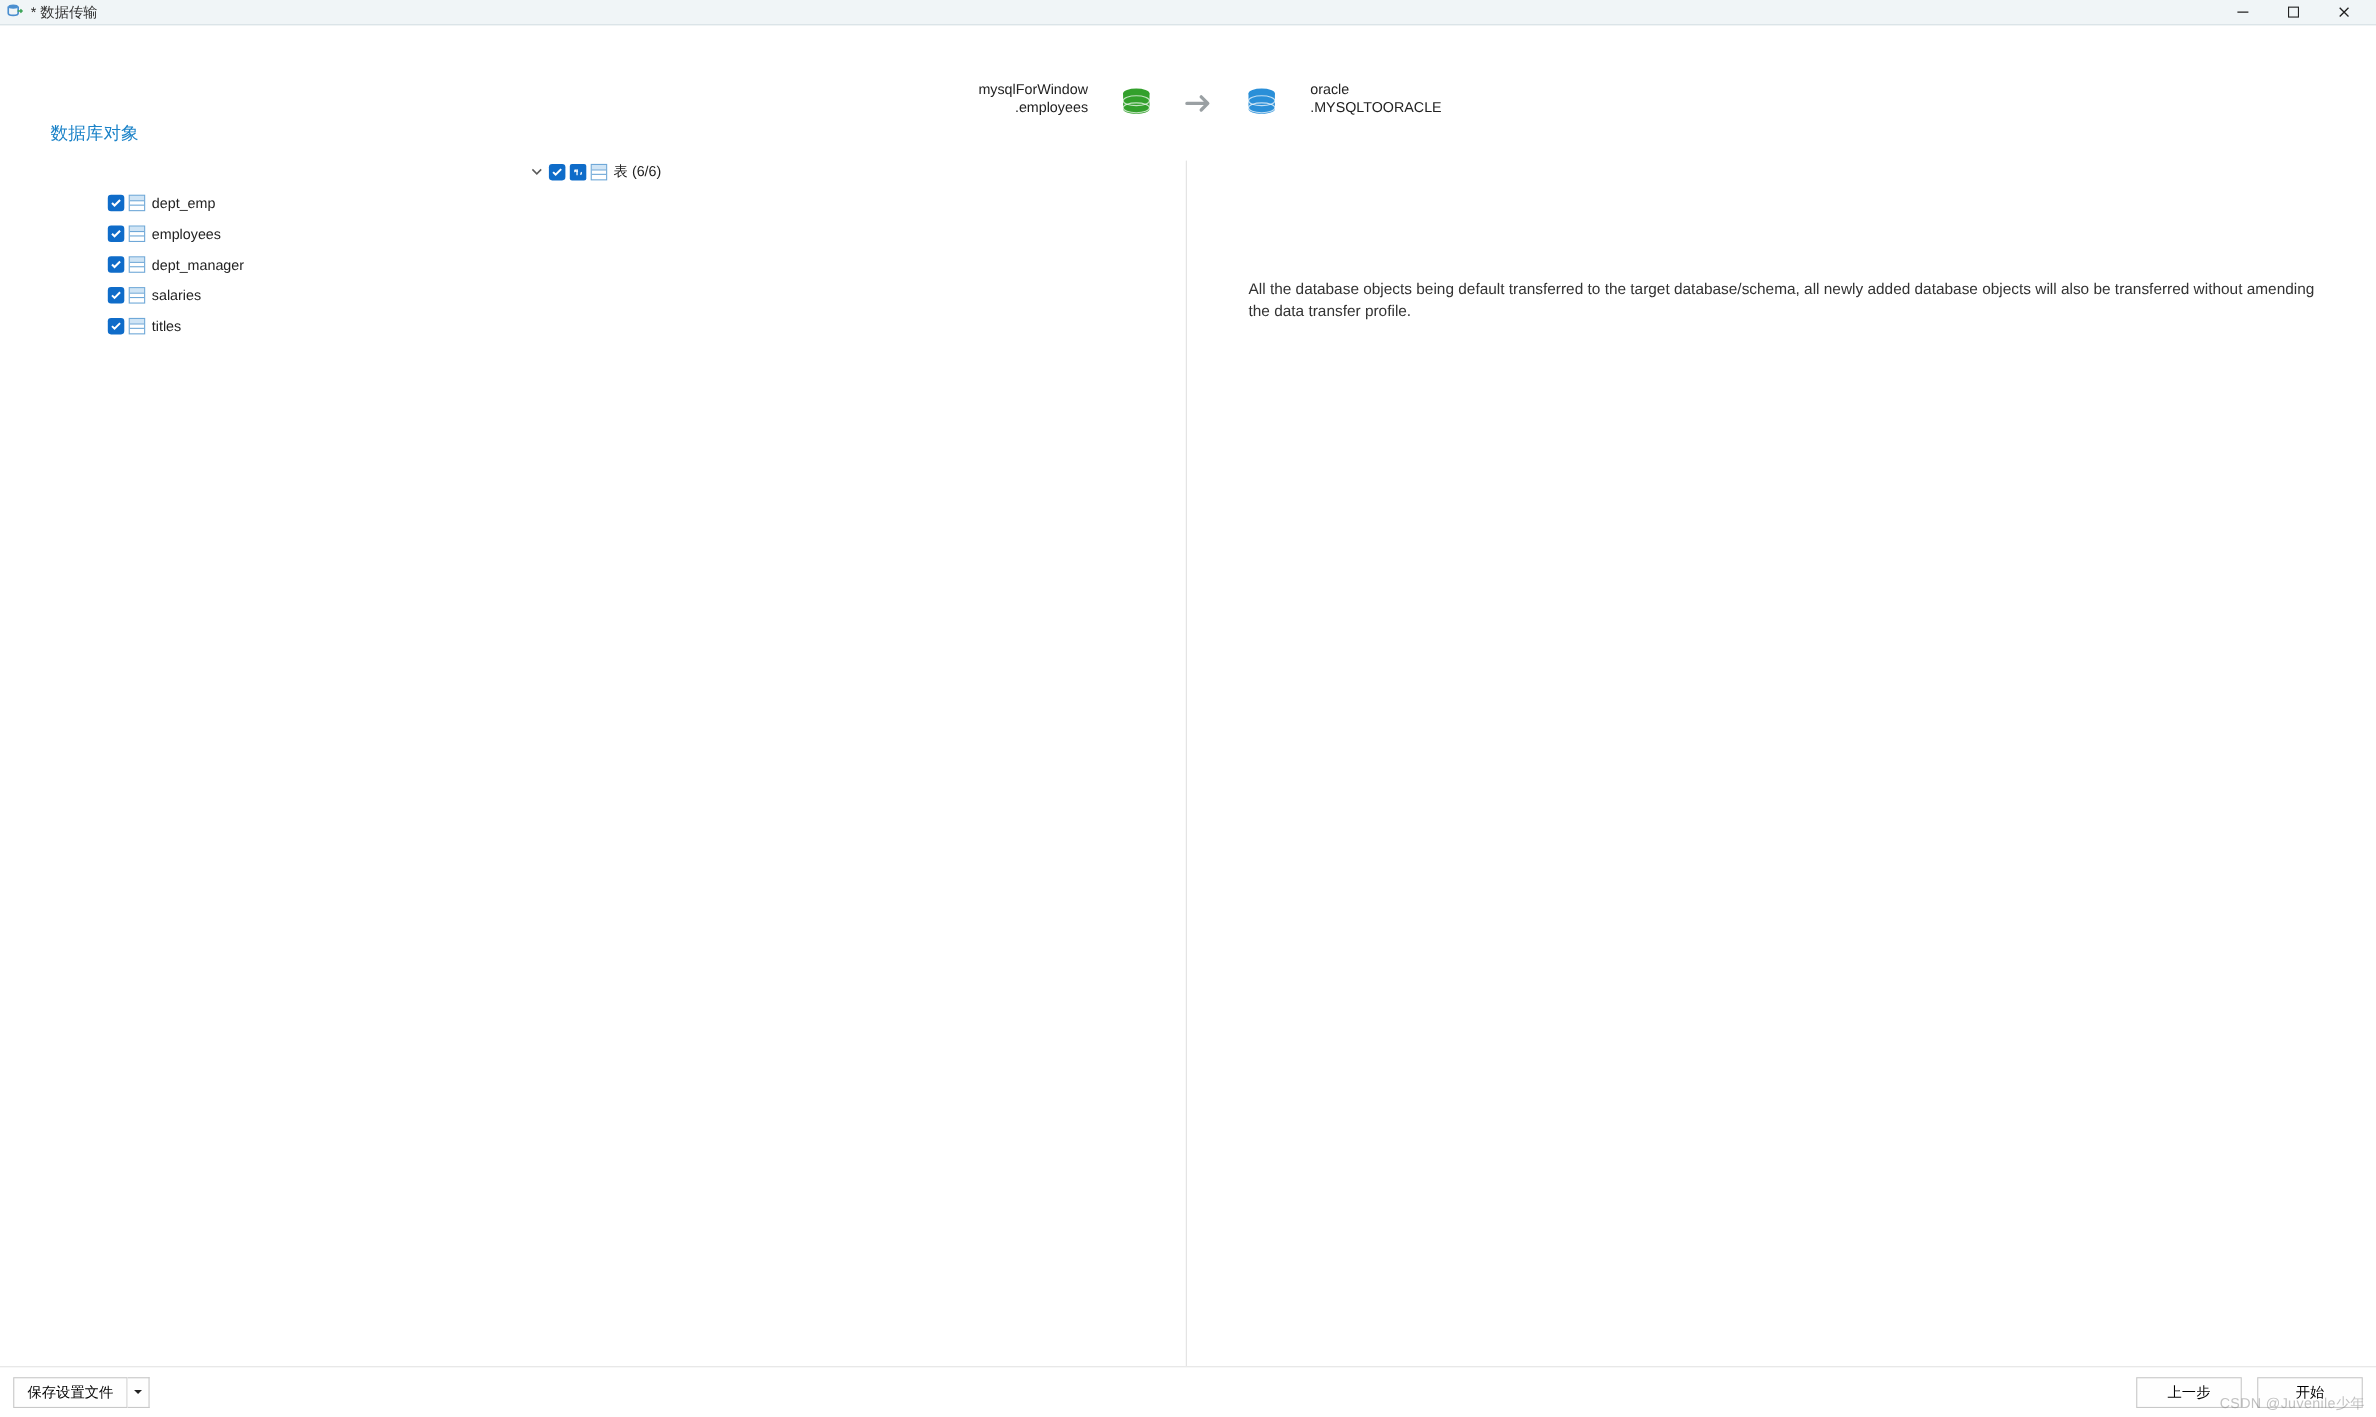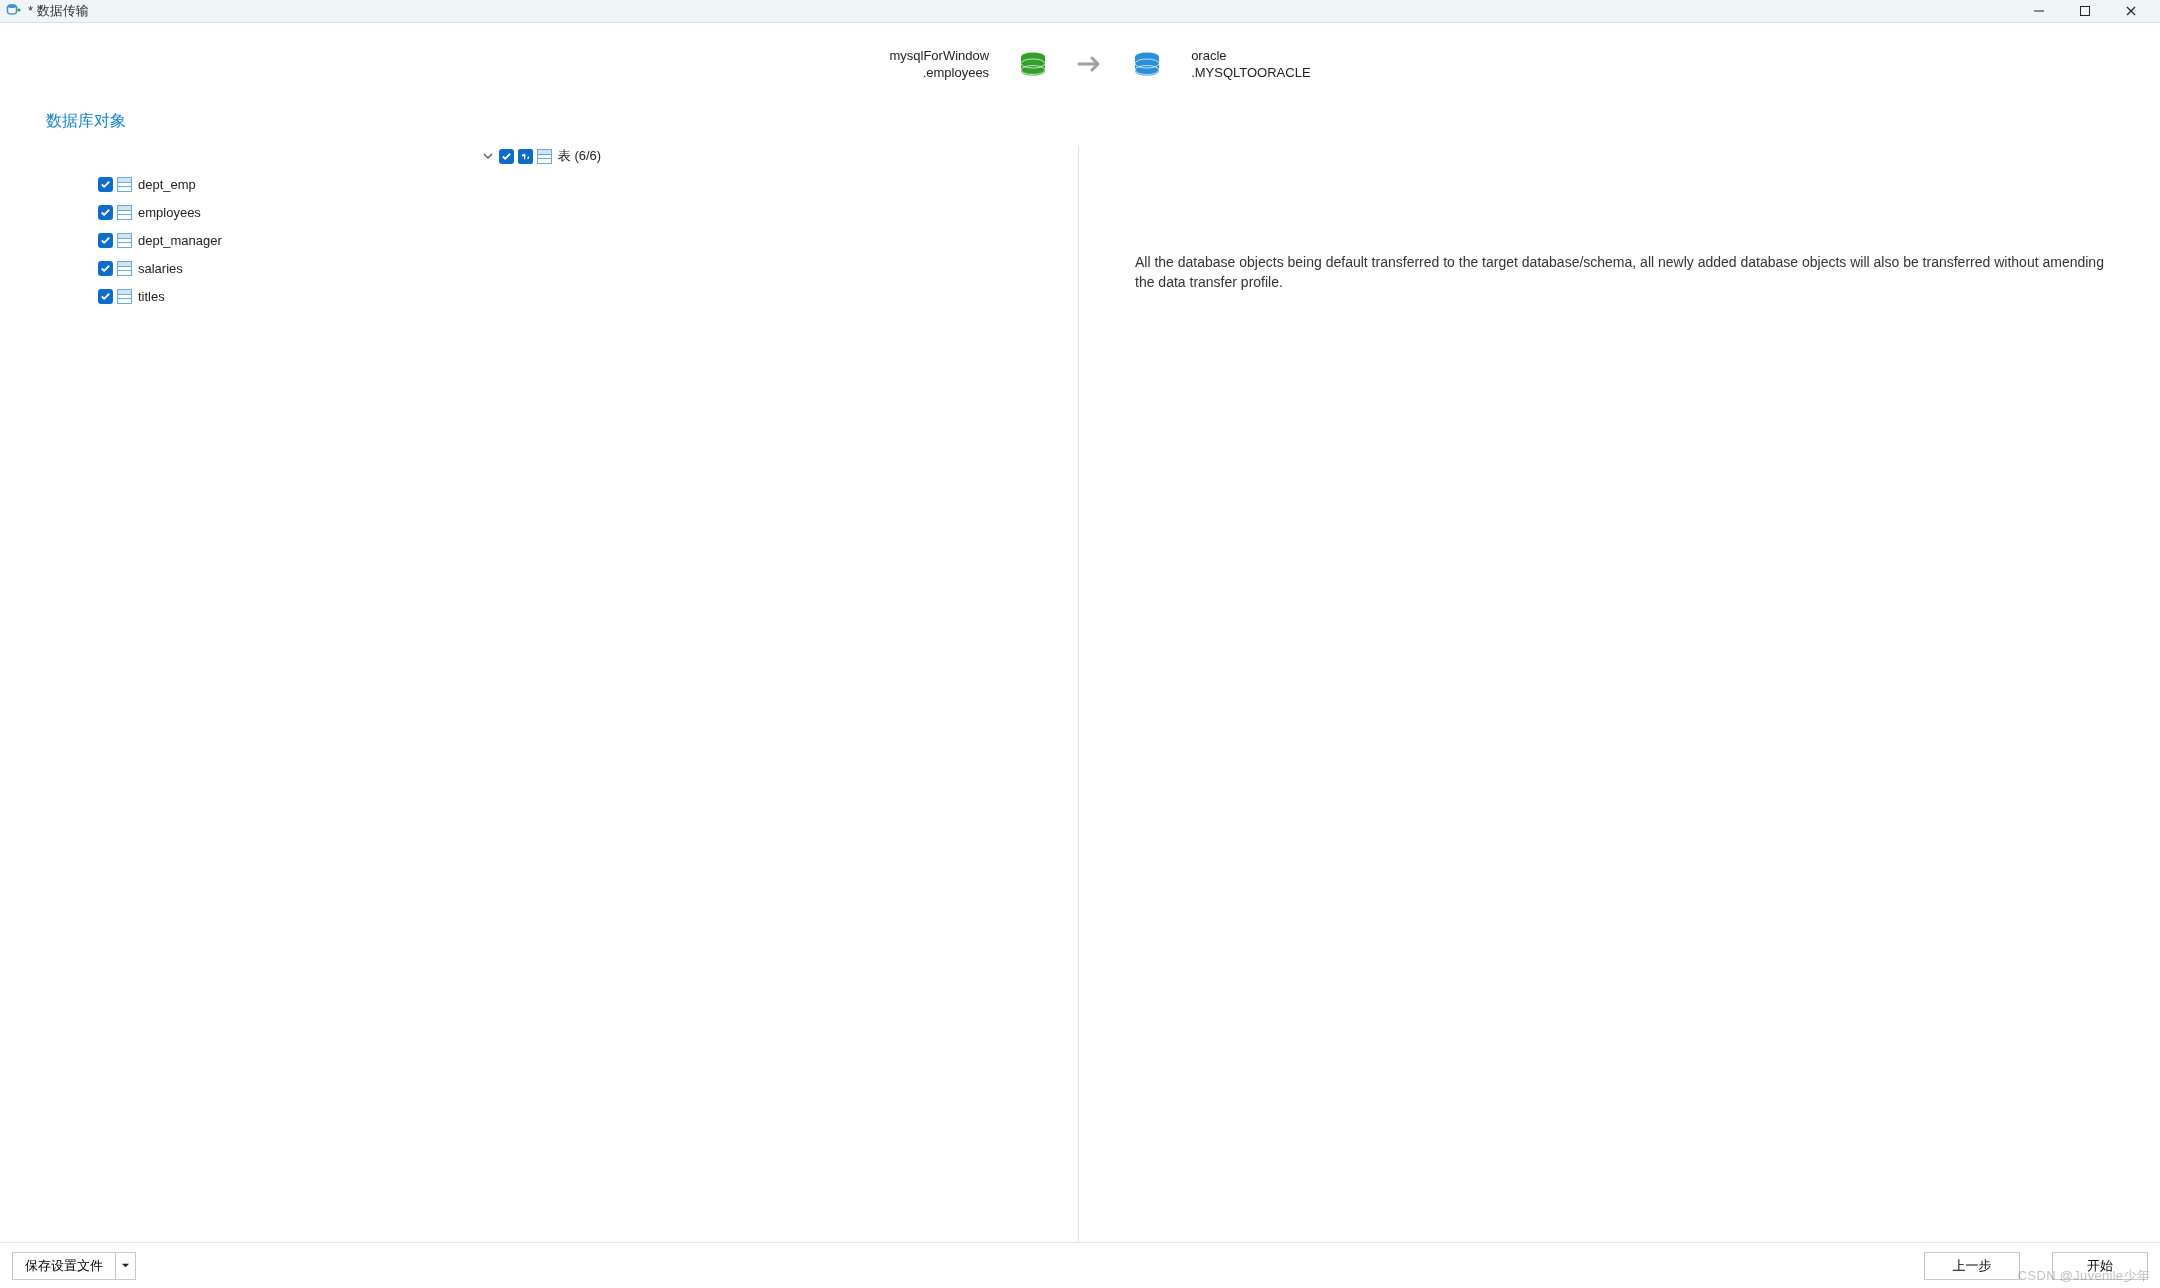--- a/index.html
+++ b/index.html
@@ -4,21 +4,21 @@
   <style>
     * { box-sizing: border-box; margin: 0; padding: 0; }
     body { font-family: "Microsoft YaHei", "Segoe UI", Arial, sans-serif; font-size: 13px; background: #fff; color: #333; width: 2160px; height: 1288px; overflow: hidden; }
     
     .titlebar { height: 23px; background: #f0f5f7; border-bottom: 1px solid #d6e0e4; display: flex; align-items: center; padding: 0 6px; justify-content: space-between; }
     .titlebar-left { display: flex; align-items: center; gap: 6px; }
     .titlebar-title { font-size: 13px; color: #333; }
     .titlebar-right { display: flex; align-items: center; }
     .win-btn { width: 46px; height: 32px; display: flex; align-items: center; justify-content: center; color: #222; }
     
-    .transfer-header { height: 84px; display: flex; align-items: center; justify-content: center; gap: 28px; padding-left: 40px; }
+    .transfer-header { height: 84px; display: flex; align-items: flex-end; justify-content: center; gap: 28px; padding-left: 40px; }
     .src-label, .dst-label { display: flex; flex-direction: column; font-size: 13px; color: #222; line-height: 1.3; }
     .src-label { text-align: right; align-items: flex-end; }
     .dst-label { text-align: left; align-items: flex-start; }
     .db-icon { width: 32px; height: 28px; }
     .arrow-icon { color: #9aa0a3; }
     
     .section-heading { font-size: 16px; color: #1a82c8; padding: 4px 0 10px 46px; }
     
     .main { display: flex; height: calc(100% - 32px - 84px - 46px - 4px); }
     .left-pane { flex: 0 0 1078px; padding: 0 44px; }
@@ -36,21 +36,21 @@
     .tbl-icon::before { top: 33%; left: 0; right: 0; height: 1px; }
     .tbl-icon::after  { top: 66%; left: 0; right: 0; height: 1px; }
     .link-icon { width: 15px; height: 15px; background: #0f6cc9; border-radius: 2px; display: flex; align-items: center; justify-content: center; flex: 0 0 15px; }
     .link-icon svg { width: 11px; height: 11px; }
     .tree-label { padding-left: 2px; }
     
     .footer { position: fixed; bottom: 0; left: 0; right: 0; height: 46px; border-top: 1px solid #e3e3e3; display: flex; align-items: center; justify-content: space-between; padding: 0 12px; background: #fff; }
     .footer-left { display: flex; align-items: center; gap: 0; }
     .save-profile-btn { height: 28px; border: 1px solid #c8c8c8; background: #fefefe; padding: 0 12px; font-size: 13px; cursor: pointer; display: flex; align-items: center; }
     .save-profile-dd { height: 28px; border: 1px solid #c8c8c8; border-left: none; background: #fefefe; width: 20px; display: flex; align-items: center; justify-content: center; cursor: pointer; }
-    .footer-right { display: flex; align-items: center; gap: 32px; }
+    .footer-right { display: flex; align-items: center; gap: 14px; }
     .nav-btn { height: 28px; min-width: 96px; border: 1px solid #c8c8c8; background: #fefefe; font-size: 13px; cursor: pointer; }
     .watermark { position: fixed; right: 10px; bottom: 3px; font-size: 13px; color: rgba(120,120,120,.45); letter-spacing: .3px; pointer-events: none; }
   </style>
 </head>
 <body>
 
 <div class="titlebar">
   <div class="titlebar-left">
     <span>
       <svg width="16" height="16" viewBox="0 0 16 16">

